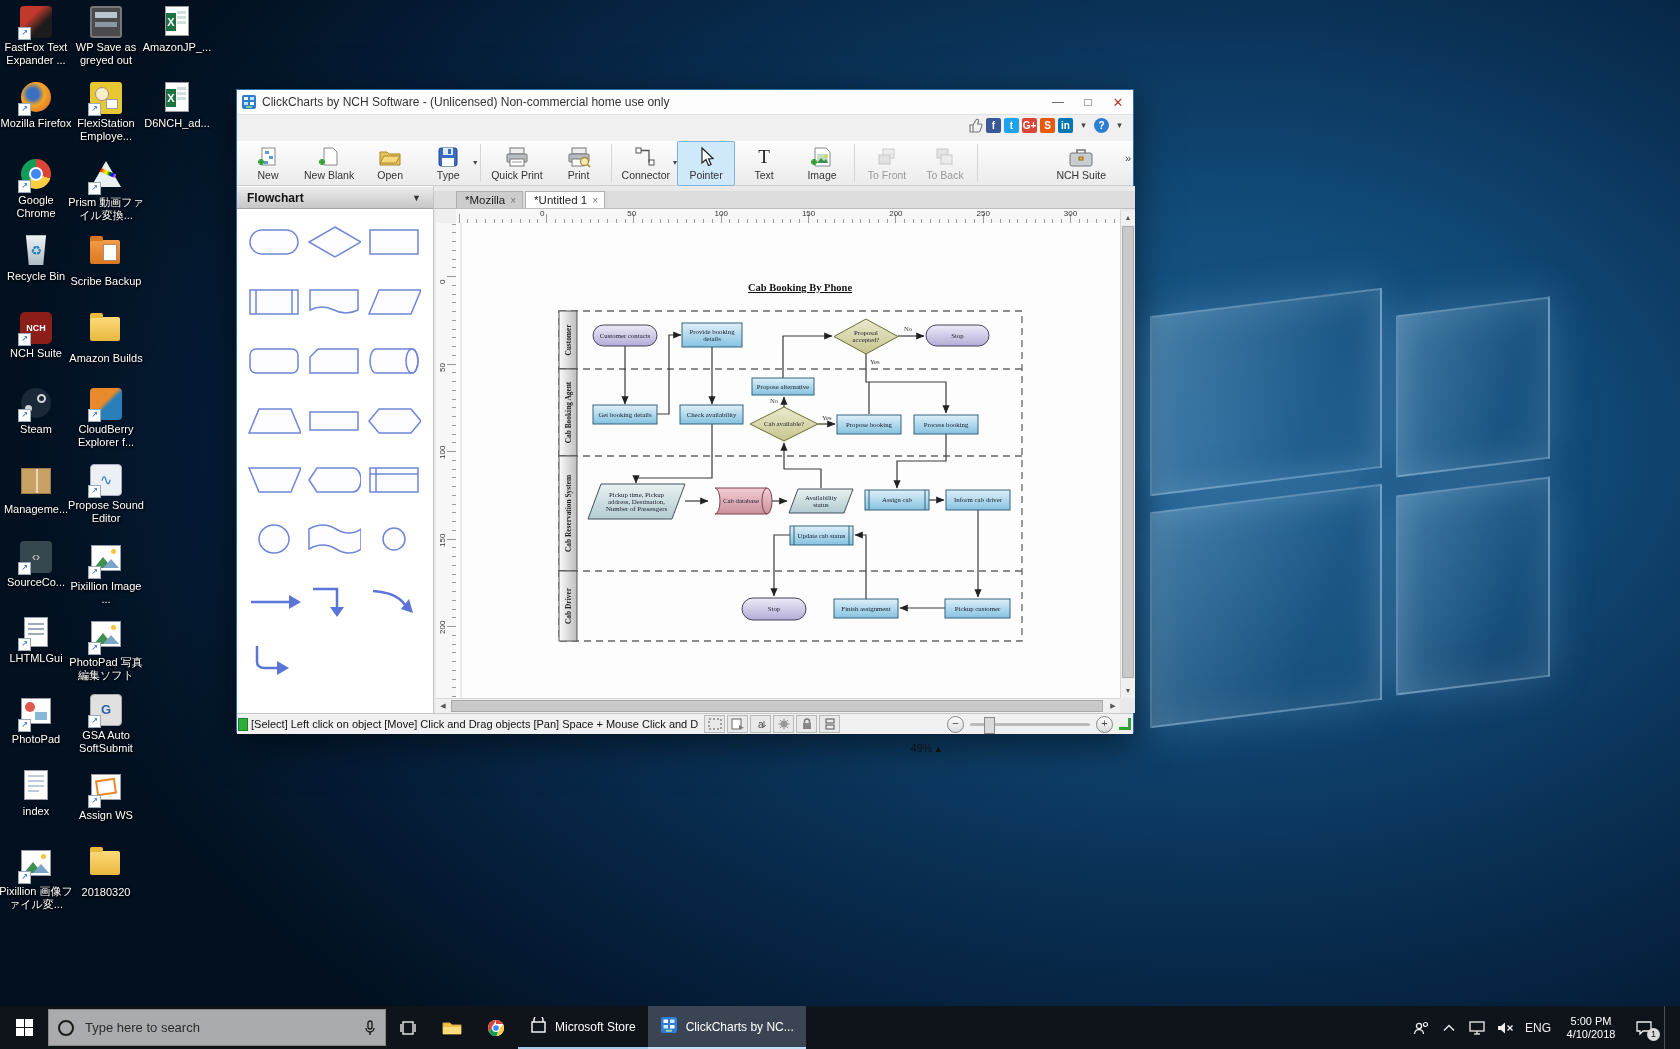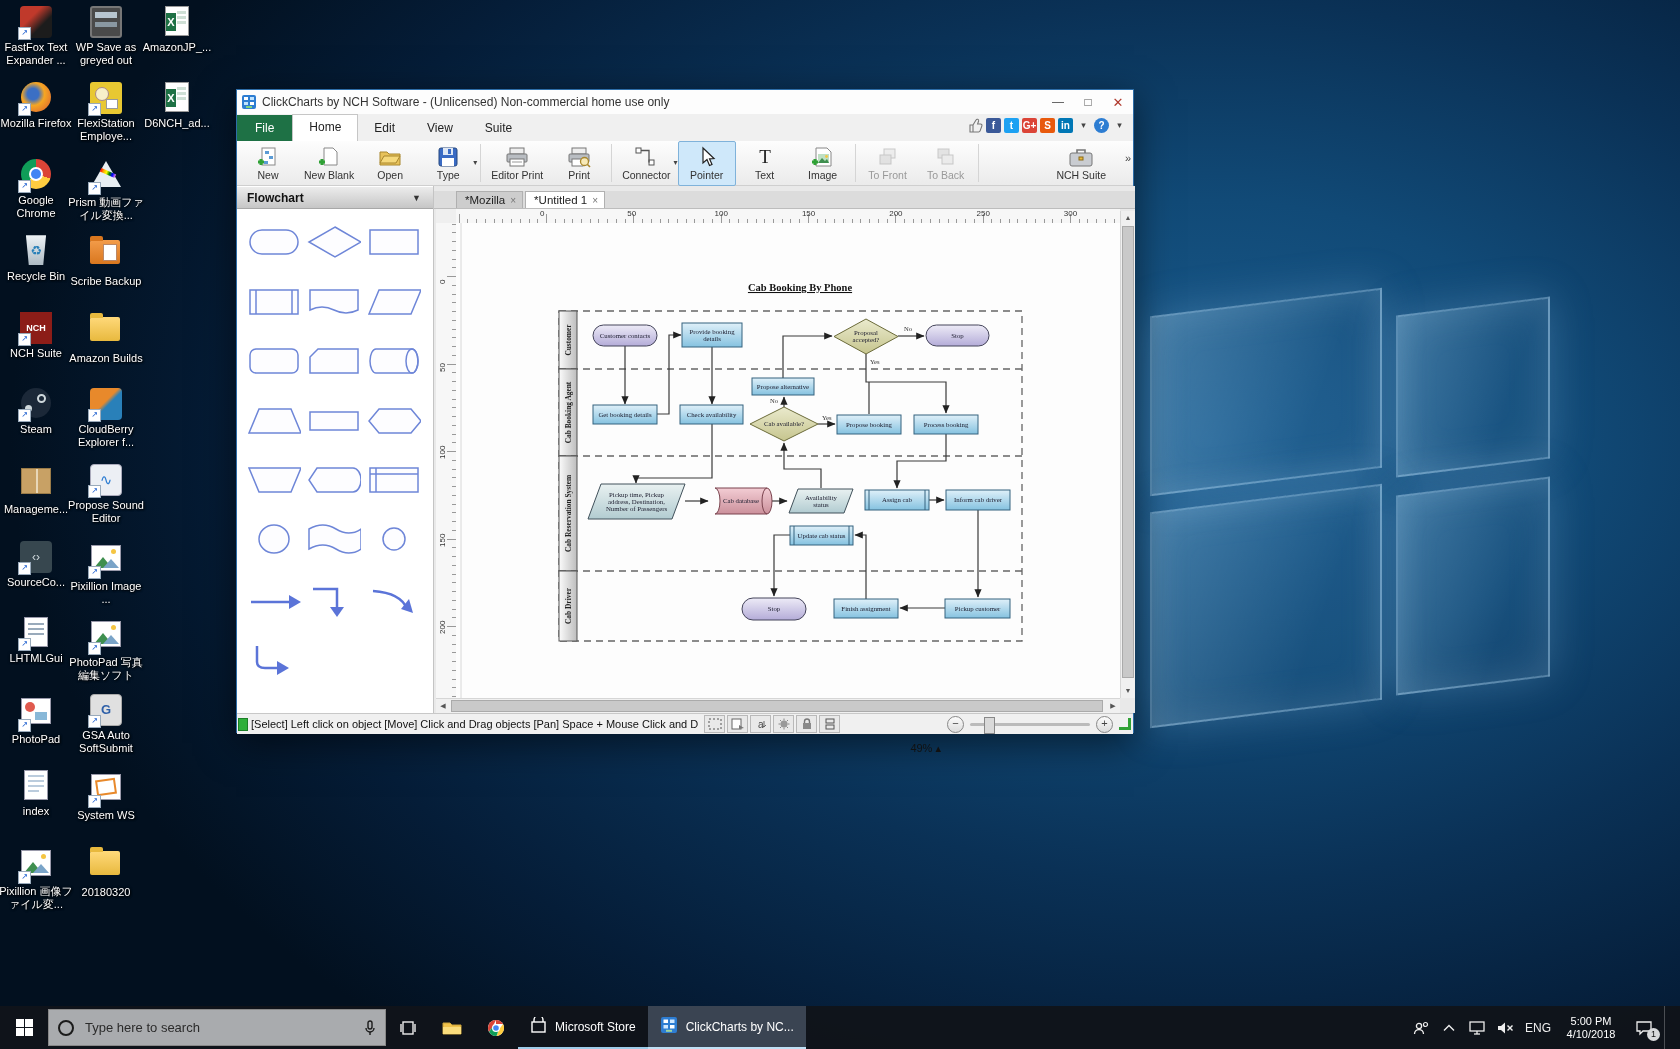--- a/index.html
+++ b/index.html
@@ -196,21 +196,21 @@
         <div class="tile">
           <div style="width:30px;height:24px;margin-top:5px;background:linear-gradient(#f39c4a,#d9771f);border-radius:2px;position:relative;">
             <div style="position:absolute;left:0;top:-4px;width:13px;height:5px;background:#d9771f;border-radius:2px 2px 0 0;"></div>
             <div style="position:absolute;right:3px;top:4px;width:12px;height:15px;background:#fff;border:1px solid #b86;"></div>
           </div>
         </div>
         <div class="label">Scribe Backup</div>
       </div>
       <div class="desk-cell" style="left: -2px; top: 311.6px;">
         <div class="tile">
-          <div style="width:100%;height:100%;border-radius:0;background:#8c1d18;color:#fff;font-weight:bold;font-size:9px;display:flex;align-items:center;justify-content:center;">NCH</div>
+          <div style="width:100%;height:100%;border-radius:5px;background:#8c1d18;color:#fff;font-weight:bold;font-size:9px;display:flex;align-items:center;justify-content:center;">NCH</div>
           <div class="sc">↗</div>
         </div>
         <div class="label">NCH Suite</div>
       </div>
       <div class="desk-cell" style="left: 68px; top: 311.6px;">
         <div class="tile">
           <div style="width:30px;height:24px;margin-top:5px;background:linear-gradient(#ffd97a,#e8b93e);border-radius:2px;position:relative;">
             <div style="position:absolute;left:0;top:-4px;width:13px;height:5px;background:#e8b93e;border-radius:2px 2px 0 0;"></div>
           </div>
         </div>
@@ -316,21 +316,21 @@
         </div>
         <div class="label">index</div>
       </div>
       <div class="desk-cell" style="left: 68px; top: 770px;">
         <div class="tile">
           <div style="width:28px;height:24px;margin:4px auto 0 auto;background:#fff;border:1px solid #99a;position:relative;">
             <div style="position:absolute;left:4px;top:4px;width:16px;height:12px;border:2px solid #e8892b;transform:rotate(-8deg);"></div>
           </div>
           <div class="sc">↗</div>
         </div>
-        <div class="label">System WS</div>
+        <div class="label">Assign WS</div>
       </div>
       <div class="desk-cell" style="left: -2px; top: 846.4px;">
         <div class="tile">
           <div style="width:28px;height:24px;margin:4px auto 0 auto;background:#fff;border:1px solid #99a;position:relative;overflow:hidden;">
             <div style="position:absolute;left:2px;bottom:2px;width:0;height:0;border-left:9px solid transparent;border-right:9px solid transparent;border-bottom:11px solid #3f8f4f;"></div>
             <div style="position:absolute;right:1px;bottom:2px;width:0;height:0;border-left:8px solid transparent;border-right:8px solid transparent;border-bottom:9px solid #7aa4c8;"></div>
             <div style="position:absolute;right:4px;top:3px;width:5px;height:5px;border-radius:50%;background:#f5c542;"></div>
           </div>
           <div class="sc">↗</div>
         </div>
@@ -358,27 +358,20 @@
             <rect x="5" y="12" width="6" height="2" fill="#7fd37f"></rect>
           </svg>
       </span>
       <span class="ttl">ClickCharts by NCH Software - (Unlicensed) Non-commercial home use only</span>
       <span class="wctl">
         <span>—</span>
         <span>□</span>
         <span class="cls">✕</span>
       </span>
     </div>
-    <div id="menubar">
-        <span class="mtab file">File</span>
-        <span class="mtab active">Home</span>
-        <span class="mtab">Edit</span>
-        <span class="mtab">View</span>
-        <span class="mtab">Suite</span>
-      </div>
     <div id="social">
         <span class="soc" style="background: none;"><svg width="15" height="15">
             <path d="M2,7 h3 v7 h-3 z M5,7 L8,2 a1.4,1.4 0 0 1 2.6,1 L9.6,6 h3 a1.4,1.4 0 0 1 1.3,1.9 l-1.8,5 a1.6,1.6 0 0 1 -1.5,1.1 H5 Z" fill="none" stroke="#777" stroke-width="1.1"></path>
           </svg></span>
         <span class="soc" style="background: rgb(59, 89, 152); color: rgb(255, 255, 255);">f</span>
         <span class="soc" style="background: rgb(29, 161, 242); color: rgb(255, 255, 255);">t</span>
         <span class="soc" style="background: rgb(219, 68, 55); color: rgb(255, 255, 255);">G+</span>
         <span class="soc" style="background: rgb(232, 89, 12); color: rgb(255, 255, 255);">S</span>
         <span class="soc" style="background: rgb(0, 119, 181); color: rgb(255, 255, 255);">in</span>
         <span class="soc" style="background: none; color: rgb(68, 68, 68); font-size: 9px; font-weight: normal;">▾</span>
@@ -432,21 +425,21 @@
         <div class="tsep"></div>
         <div class="tbtn">
           <span class="ic">
             <svg width="24" height="22">
               <rect x="5" y="2" width="14" height="6" fill="#eee" stroke="#777"></rect>
               <rect x="2" y="8" width="20" height="8" rx="1" fill="#b9bdc2" stroke="#777"></rect>
               <rect x="5" y="13" width="14" height="7" fill="#fff" stroke="#777"></rect>
               <line x1="7" y1="16" x2="17" y2="16" stroke="#999"></line>
             </svg>
           </span>
-          <span class="lb">Editor Print</span>
+          <span class="lb">Quick Print</span>
         </div>
         <div class="tbtn">
           <span class="ic">
             <svg width="24" height="22">
               <rect x="5" y="2" width="14" height="6" fill="#eee" stroke="#777"></rect>
               <rect x="2" y="8" width="20" height="8" rx="1" fill="#b9bdc2" stroke="#777"></rect>
               <rect x="5" y="13" width="11" height="7" fill="#fff" stroke="#777"></rect>
               <circle cx="17.5" cy="15.5" r="4" fill="#f7e9b8" stroke="#a8862c" stroke-width="1.3"></circle>
               <line x1="20.5" y1="18.5" x2="23" y2="21" stroke="#a8862c" stroke-width="1.6"></line>
             </svg>

